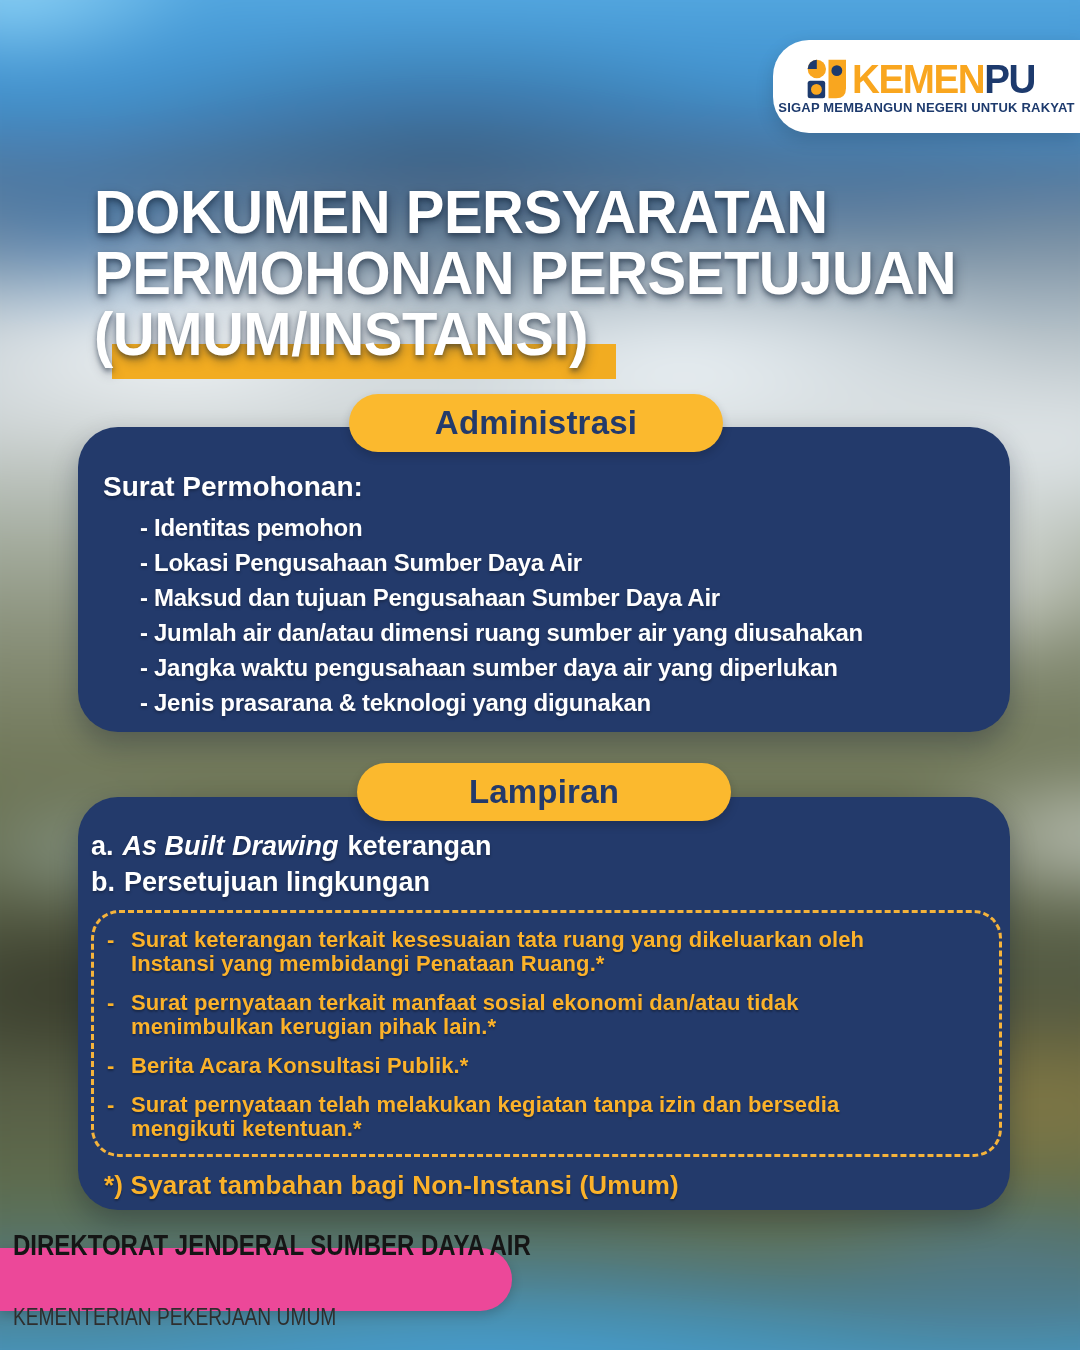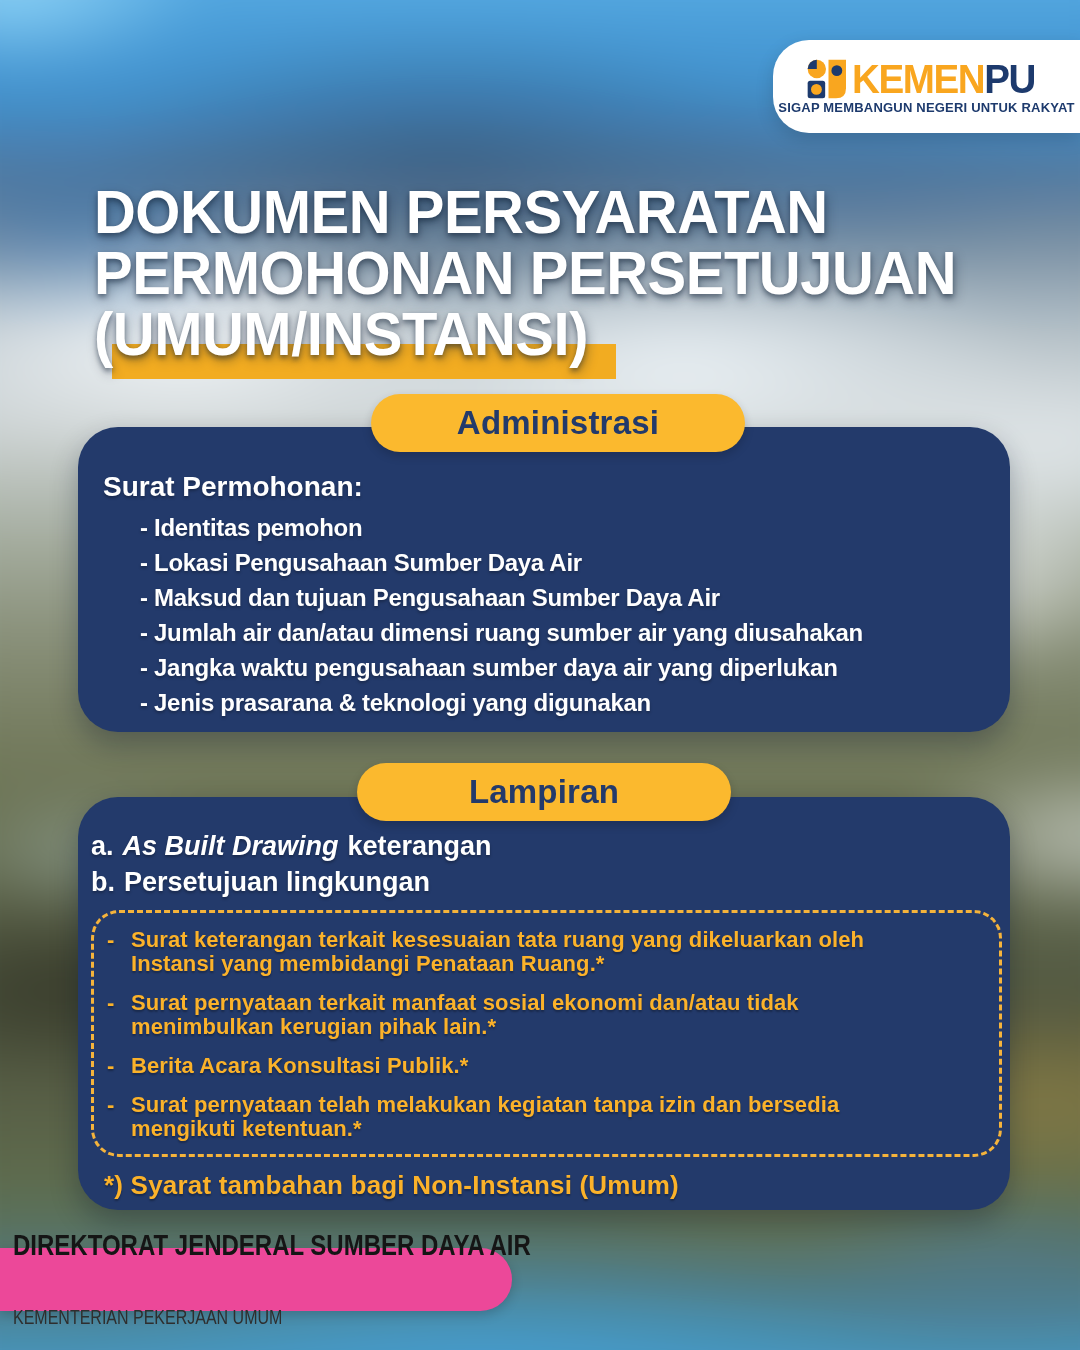--- a/index.html
+++ b/index.html
@@ -63,21 +63,21 @@
     transform-origin:left center;
     text-shadow:0 3px 5px rgba(10,25,45,.45), 2px 5px 12px rgba(10,25,45,.35);}
   .title-underline{position:absolute;z-index:0;left:18px;top:162px;width:504px;height:35px;
     background:var(--underline-yellow);}
   
   .pill{
     position:absolute;width:374px;height:58px;border-radius:29px;background:var(--yellow);
     color:var(--navy);font-weight:bold;font-size:33px;display:flex;align-items:center;
     justify-content:center;z-index:2;box-shadow:0 4px 10px rgba(0,0,0,.18);letter-spacing:.2px;
   }
-  .pill-admin{left:371px;top:394px;}
+  .pill-admin{left:349px;top:394px;}
   .pill-lamp{left:357px;top:763px;}
   .panel{
     position:absolute;left:78px;width:932px;background:var(--navy);border-radius:40px;
     z-index:1;box-shadow:0 12px 28px rgba(5,15,40,.30);color:#fff;
   }
   .admin-panel{top:427px;height:305px;padding:44px 12px 0 25px;}
   .panel-heading{font-size:28px;font-weight:bold;text-shadow:0 2px 3px rgba(0,0,0,.3);}
   .admin-list{list-style:none;margin-top:7px;padding-left:37px;}
   .admin-list li{font-size:24px;font-weight:bold;line-height:35px;letter-spacing:-.3px;
     white-space:nowrap;text-shadow:0 2px 3px rgba(0,0,0,.3);}
@@ -96,21 +96,21 @@
   .d-text{white-space:pre-line;letter-spacing:.1px;text-shadow:0 2px 2px rgba(0,0,0,.3);}
   .footnote{margin:13px 0 0 13px;color:var(--yellow-text);font-weight:bold;font-size:26px;
     letter-spacing:.2px;text-shadow:0 2px 2px rgba(0,0,0,.3);}
   
   .footer-bar{
     position:absolute;left:0;top:1248px;width:512px;height:63px;background:#ec4899;
     border-radius:0 32px 32px 0;display:flex;flex-direction:column;justify-content:center;
     padding-left:13px;z-index:3;box-shadow:0 4px 12px rgba(0,0,0,.18);gap:44px;
   }
   .f-title{font-size:30px;font-weight:bold;color:#151515;line-height:31px;}
-  .f-sub{font-size:20px;color:#2e2e2e;line-height:26px;font-weight:400;}
+  .f-sub{font-size:24px;color:#2e2e2e;line-height:26px;font-weight:400;}
   .squeeze{display:inline-block;transform:scaleX(.8);transform-origin:left center;white-space:nowrap;}
 </style>
 </head>
 <body>
 
 <div class="poster">
   <div class="bg"></div>
 
   <header class="logo-card">
     <div class="logo-row">

